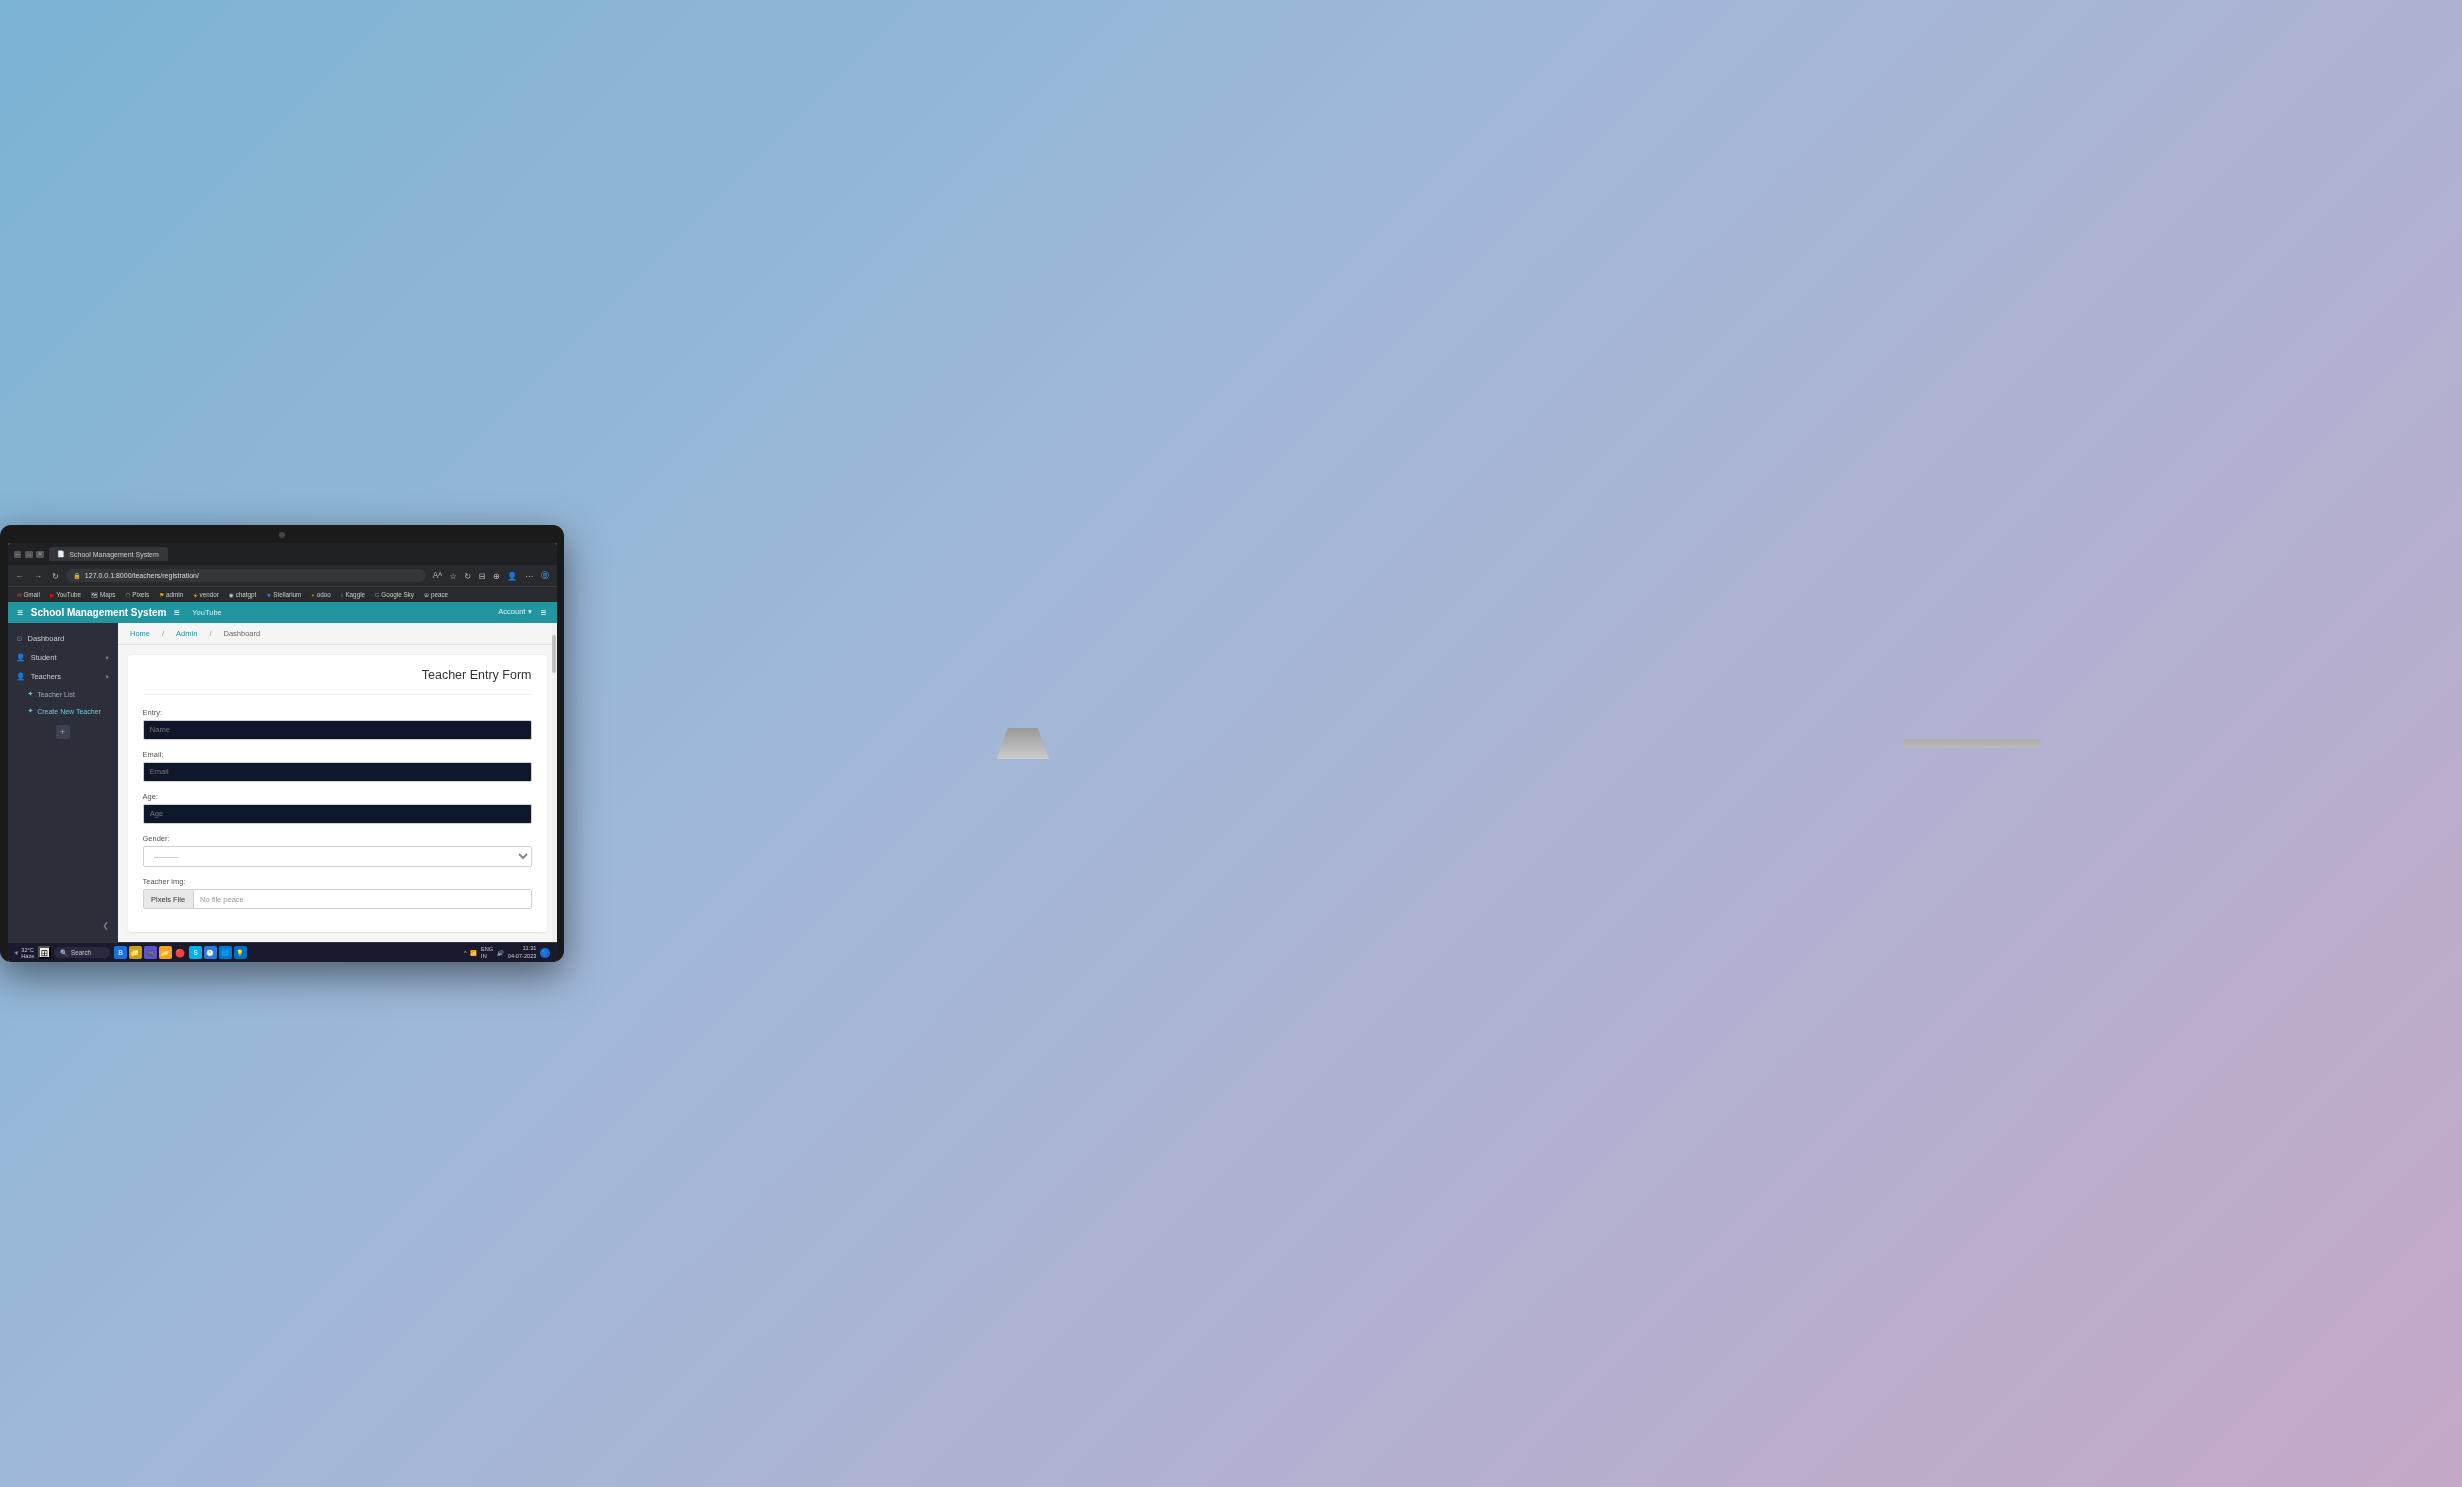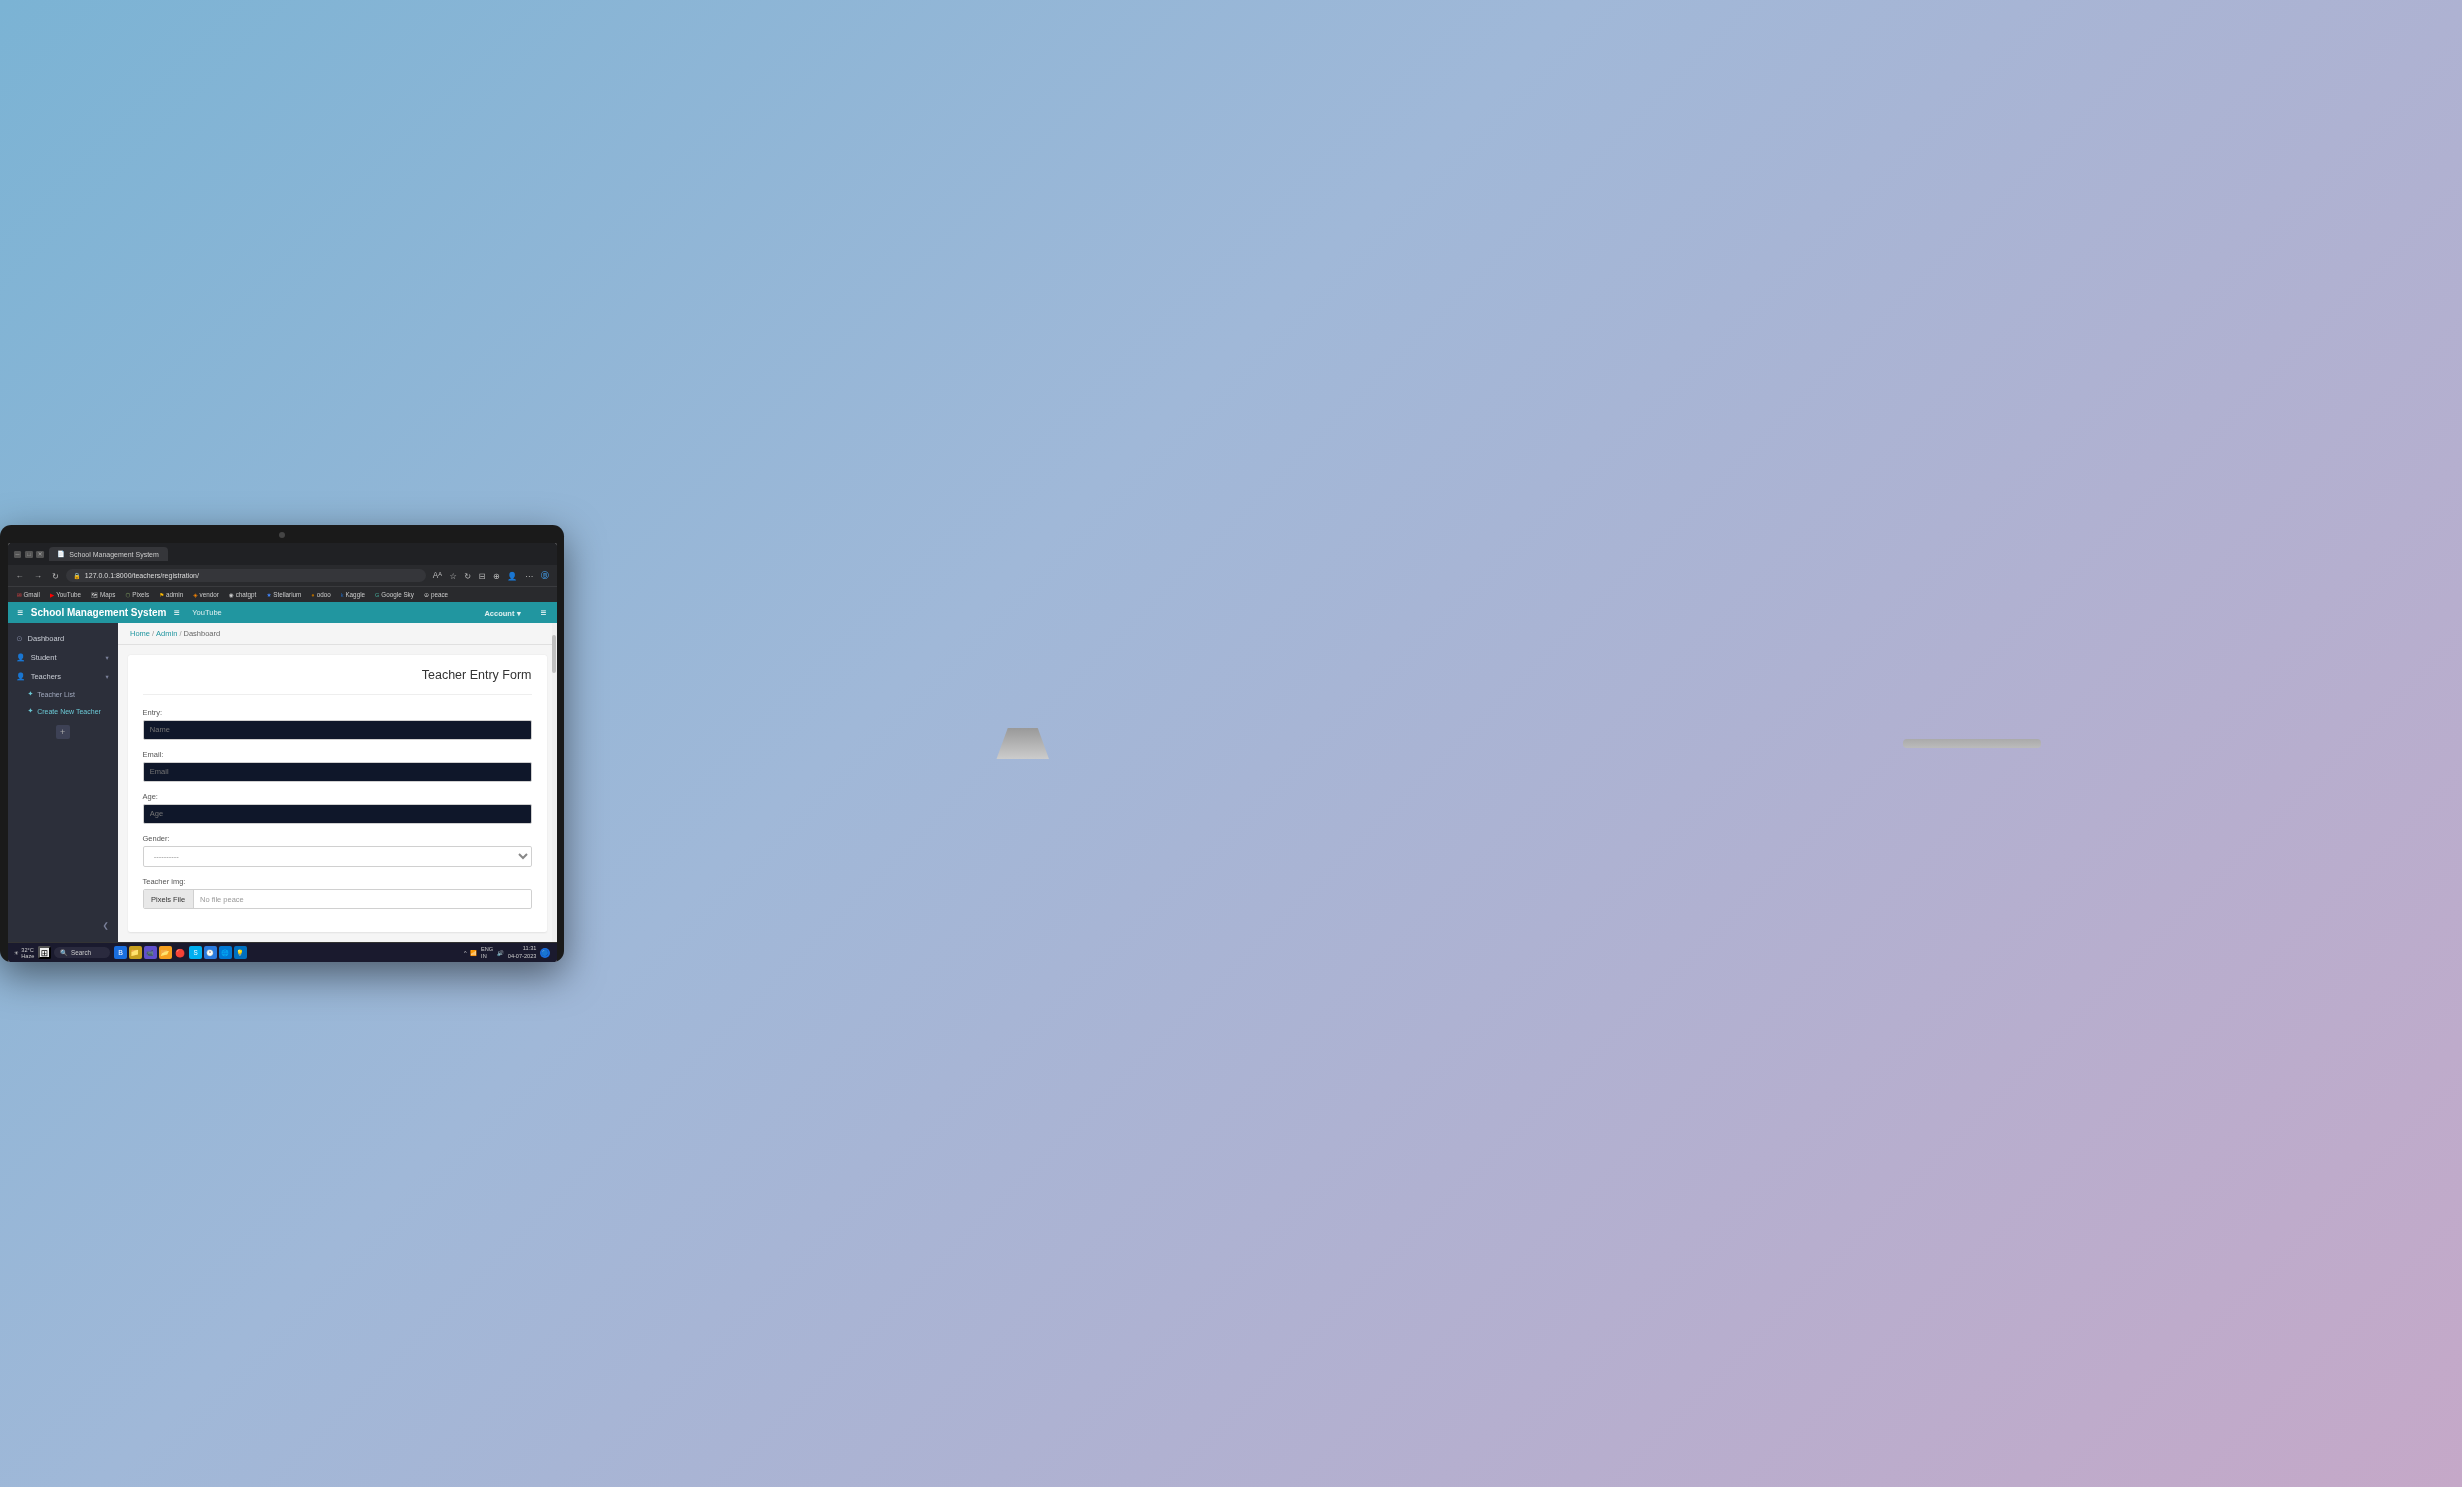--- a/index.html
+++ b/index.html
@@ -118,21 +118,21 @@
       color: white;
       gap: 7.5px;
     }
     .app-title {
       font-size: 10px;
       font-weight: 600;
       color: white;
     }
     .app-topbar-menu { font-size: 10px; cursor: pointer; color: white; }
     .app-topbar-settings { font-size: 7.5px; color: #e0f0f0; margin-left: 5px; cursor: pointer; }
-    .app-topbar-right { margin-left: auto; display: flex; align-items: flex-end; gap: 20px; font-weight: bold; }
+    .app-topbar-right { margin-left: auto; display: flex; align-items: flex-start; gap: 9px; }
     .account-btn {
       color: #e0f0f0; font-size: 7.5px; cursor: pointer;
       display: flex; align-items: center; gap: 2.5px;
     }
     .app-layout {
       display: flex;
       height: calc(100% - 0px);
     }
     .sidebar {
       width: 110px;
@@ -185,21 +185,21 @@
     
     .main-content {
       flex: 1;
       background: #f5f5f5;
       overflow-y: auto;
     }
     .breadcrumb {
       padding: 6.3px 12.5px;
       font-size: 7.5px;
       color: #666;
-      display: flex; align-items: flex-start; gap: 2px;
+      display: flex; align-items: flex-start; gap: 12px;
       background: #f5f5f5;
       border-bottom: 0.6px solid #e0e0e0;
     }
     .breadcrumb a { color: #2196a0; text-decoration: none; }
     .breadcrumb-sep { color: #999; }
     .form-container {
       margin: 10px;
       background: white;
       border-radius: 2.5px;
       padding: 12.5px 15px;

